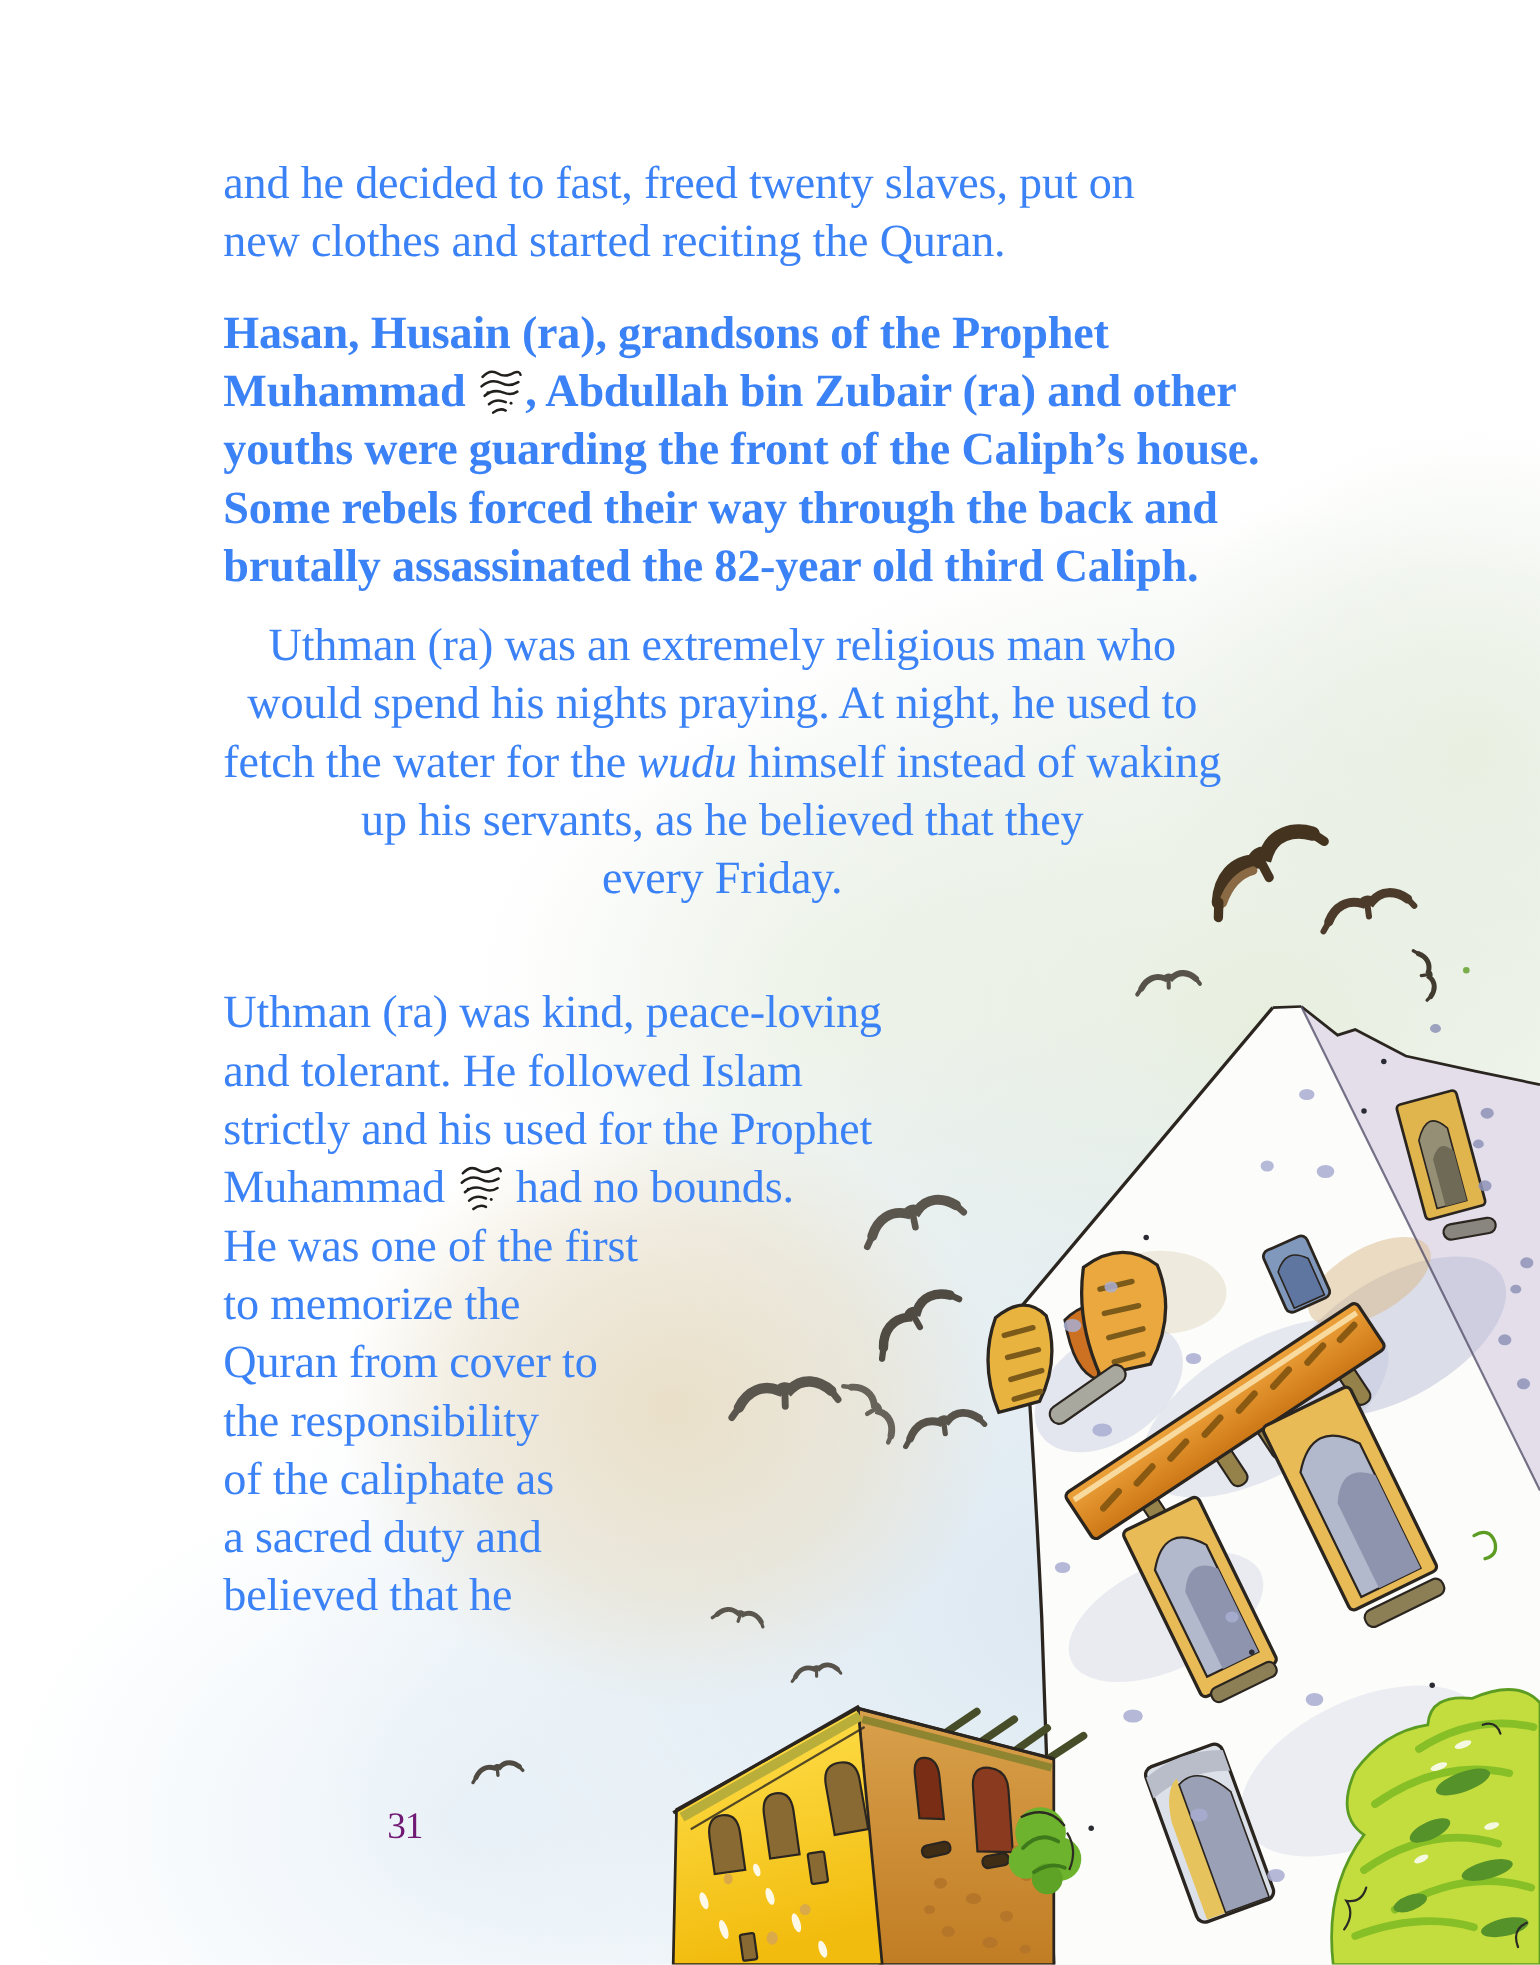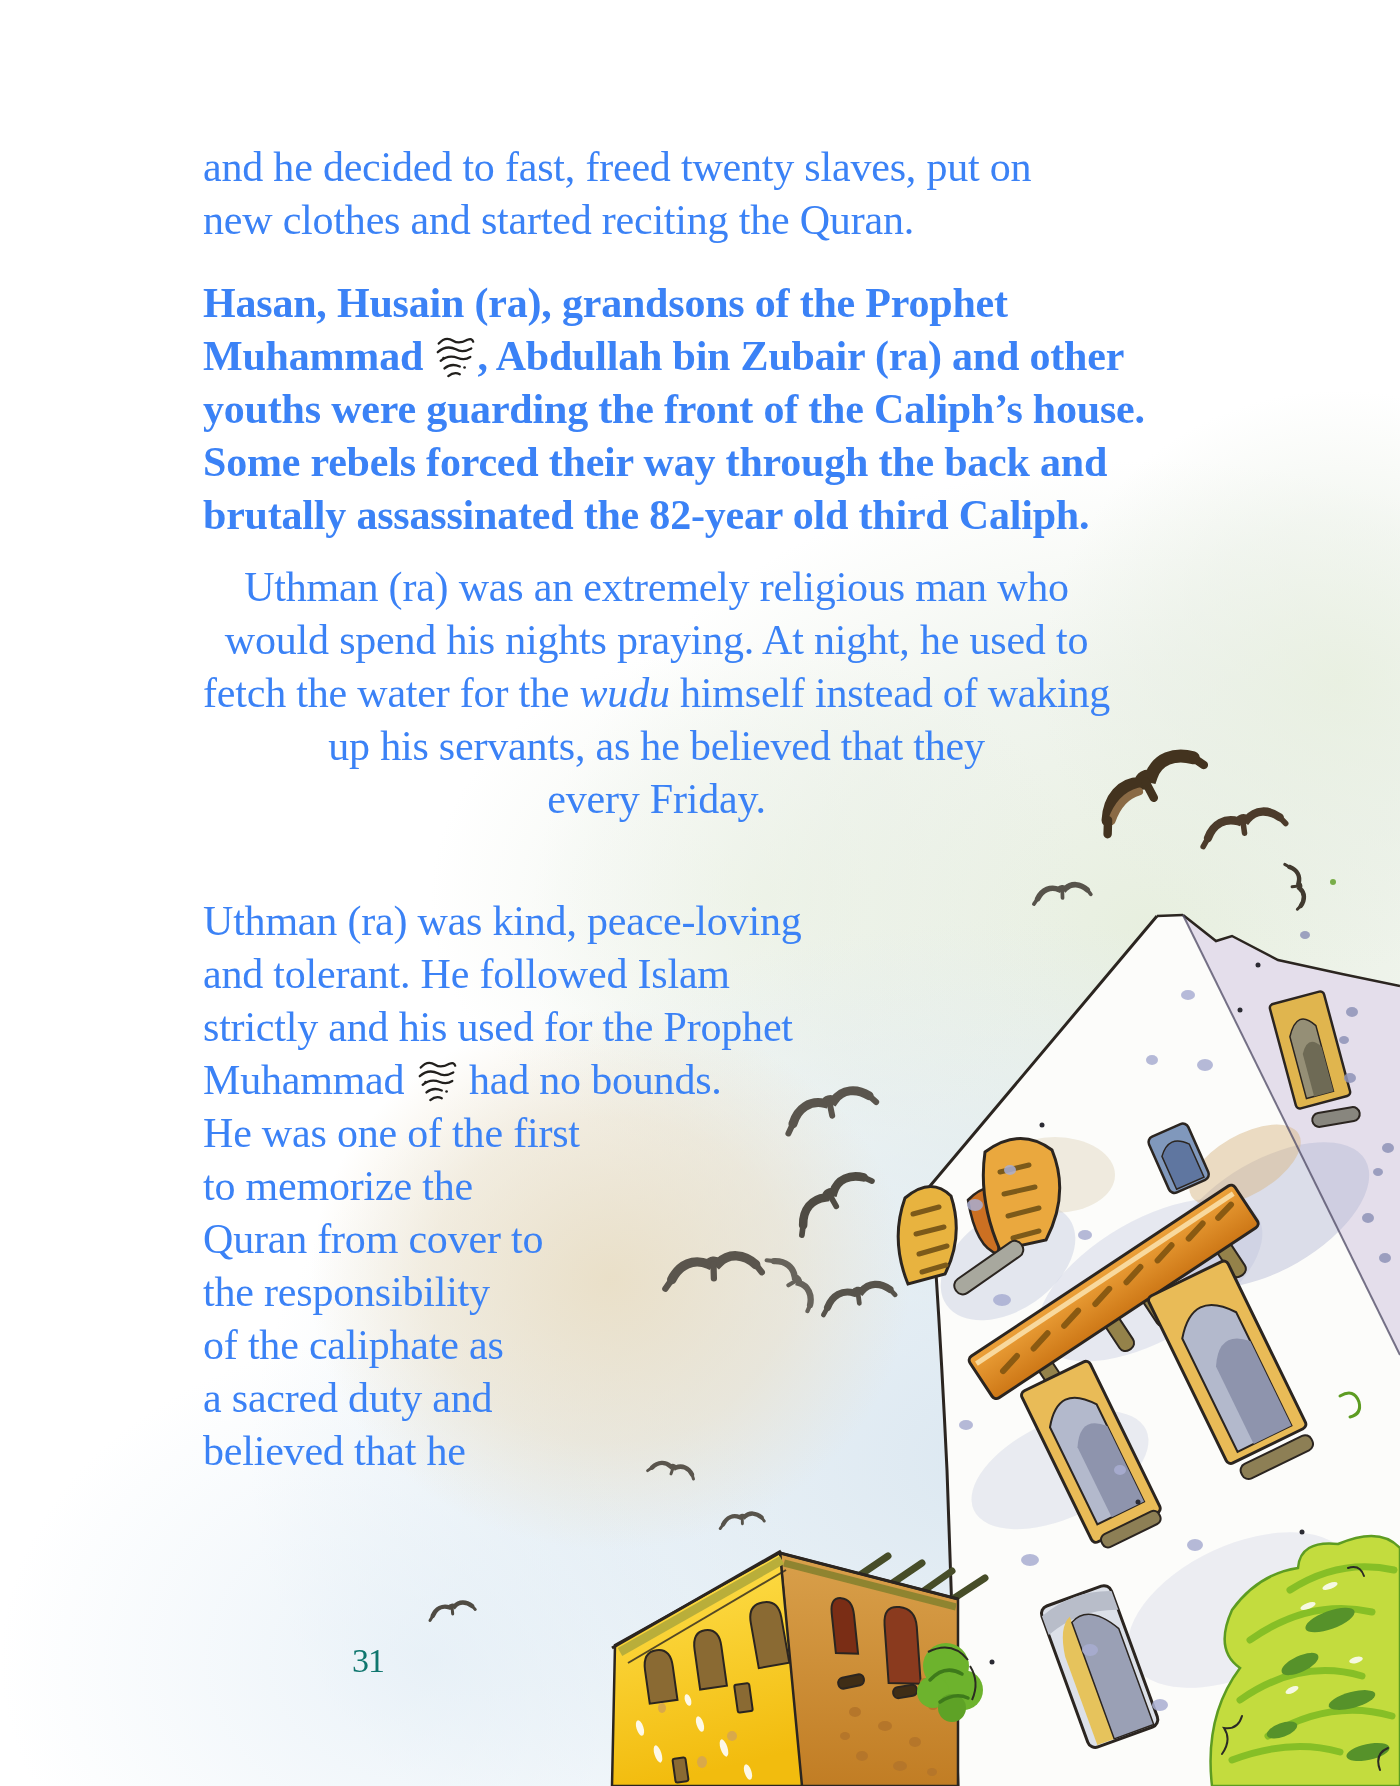--- a/index.html
+++ b/index.html
@@ -6,21 +6,21 @@
   body{position:relative;width:1400px;height:1786px;overflow:hidden;
        font-family:"Liberation Serif","DejaVu Serif",serif;color:#211f1c;}
   .illustration{position:absolute;left:0;top:0;width:1400px;height:1786px;}
   .para{position:absolute;left:203px;font-size:42px;line-height:53px;
         letter-spacing:-0.2px;color:#3b82f6;font-weight:400;}
   .para .tl{white-space:nowrap;}
   #p1{top:141px;} #p2{top:277px;font-weight:bold;} #p3{top:561px;text-align:center;} #p4{top:895px;}
   .pbuh{display:inline-block;width:44px;height:50px;vertical-align:-12px;color:#211f1c;}
   .pbuh svg{width:44px;height:50px;display:block;}
   .pagenum{position:absolute;left:352px;top:1642px;font-size:34px;
-           letter-spacing:-1px;color:#0f766e;}
+           letter-spacing:-1px;color:#701a75;}
   i{font-style:italic;}
 </style>
 </head>
 <body>
 
 <svg class="illustration" viewBox="0 0 1400 1786" xmlns="http://www.w3.org/2000/svg">
   <defs>
     <radialGradient id="wGreen">
         <stop offset="0%" stop-color="#e6eedd" stop-opacity="0.95"></stop>
         <stop offset="55%" stop-color="#e7eee3" stop-opacity="0.6"></stop>

